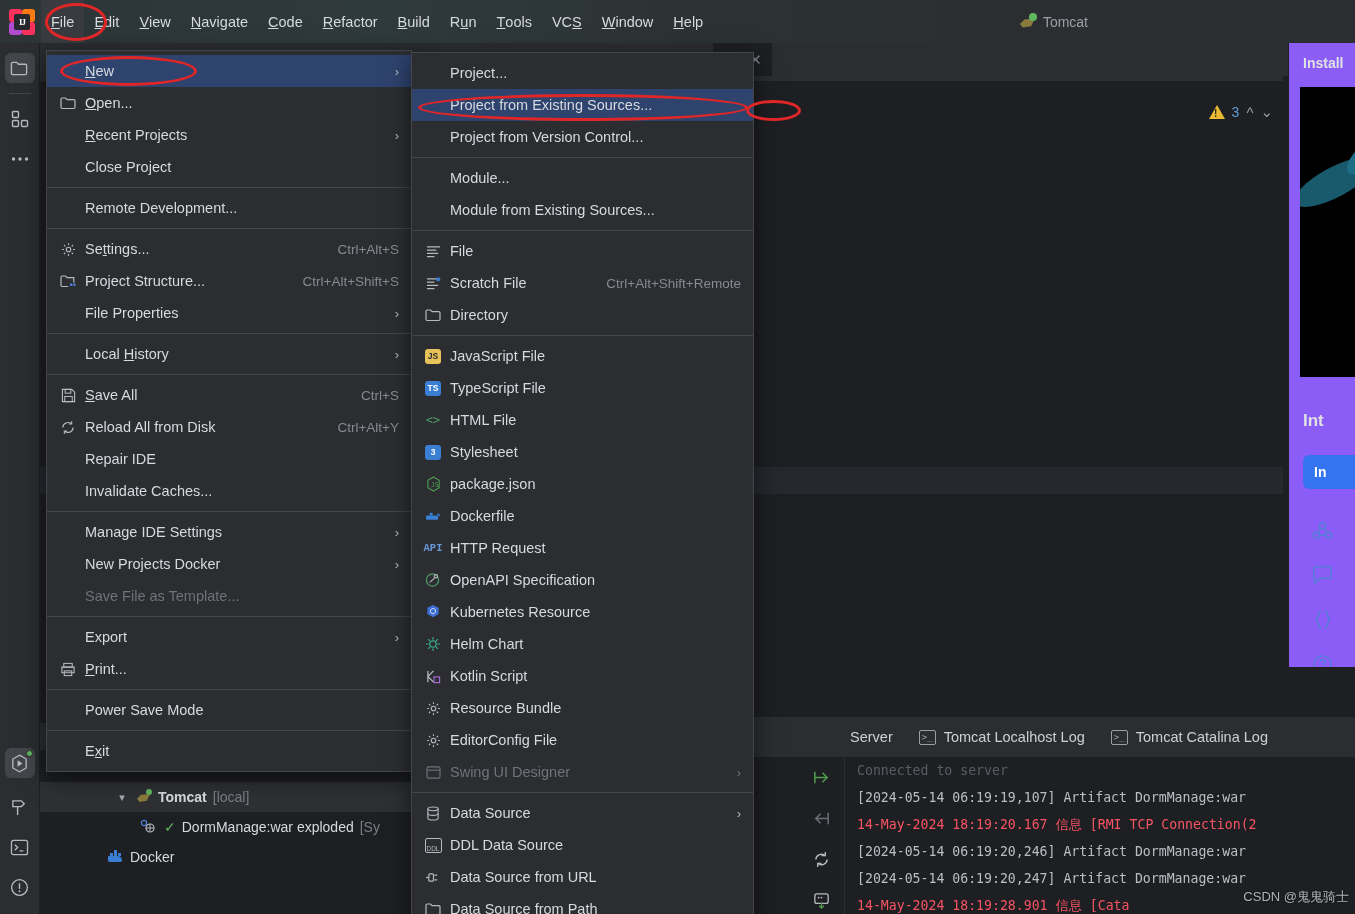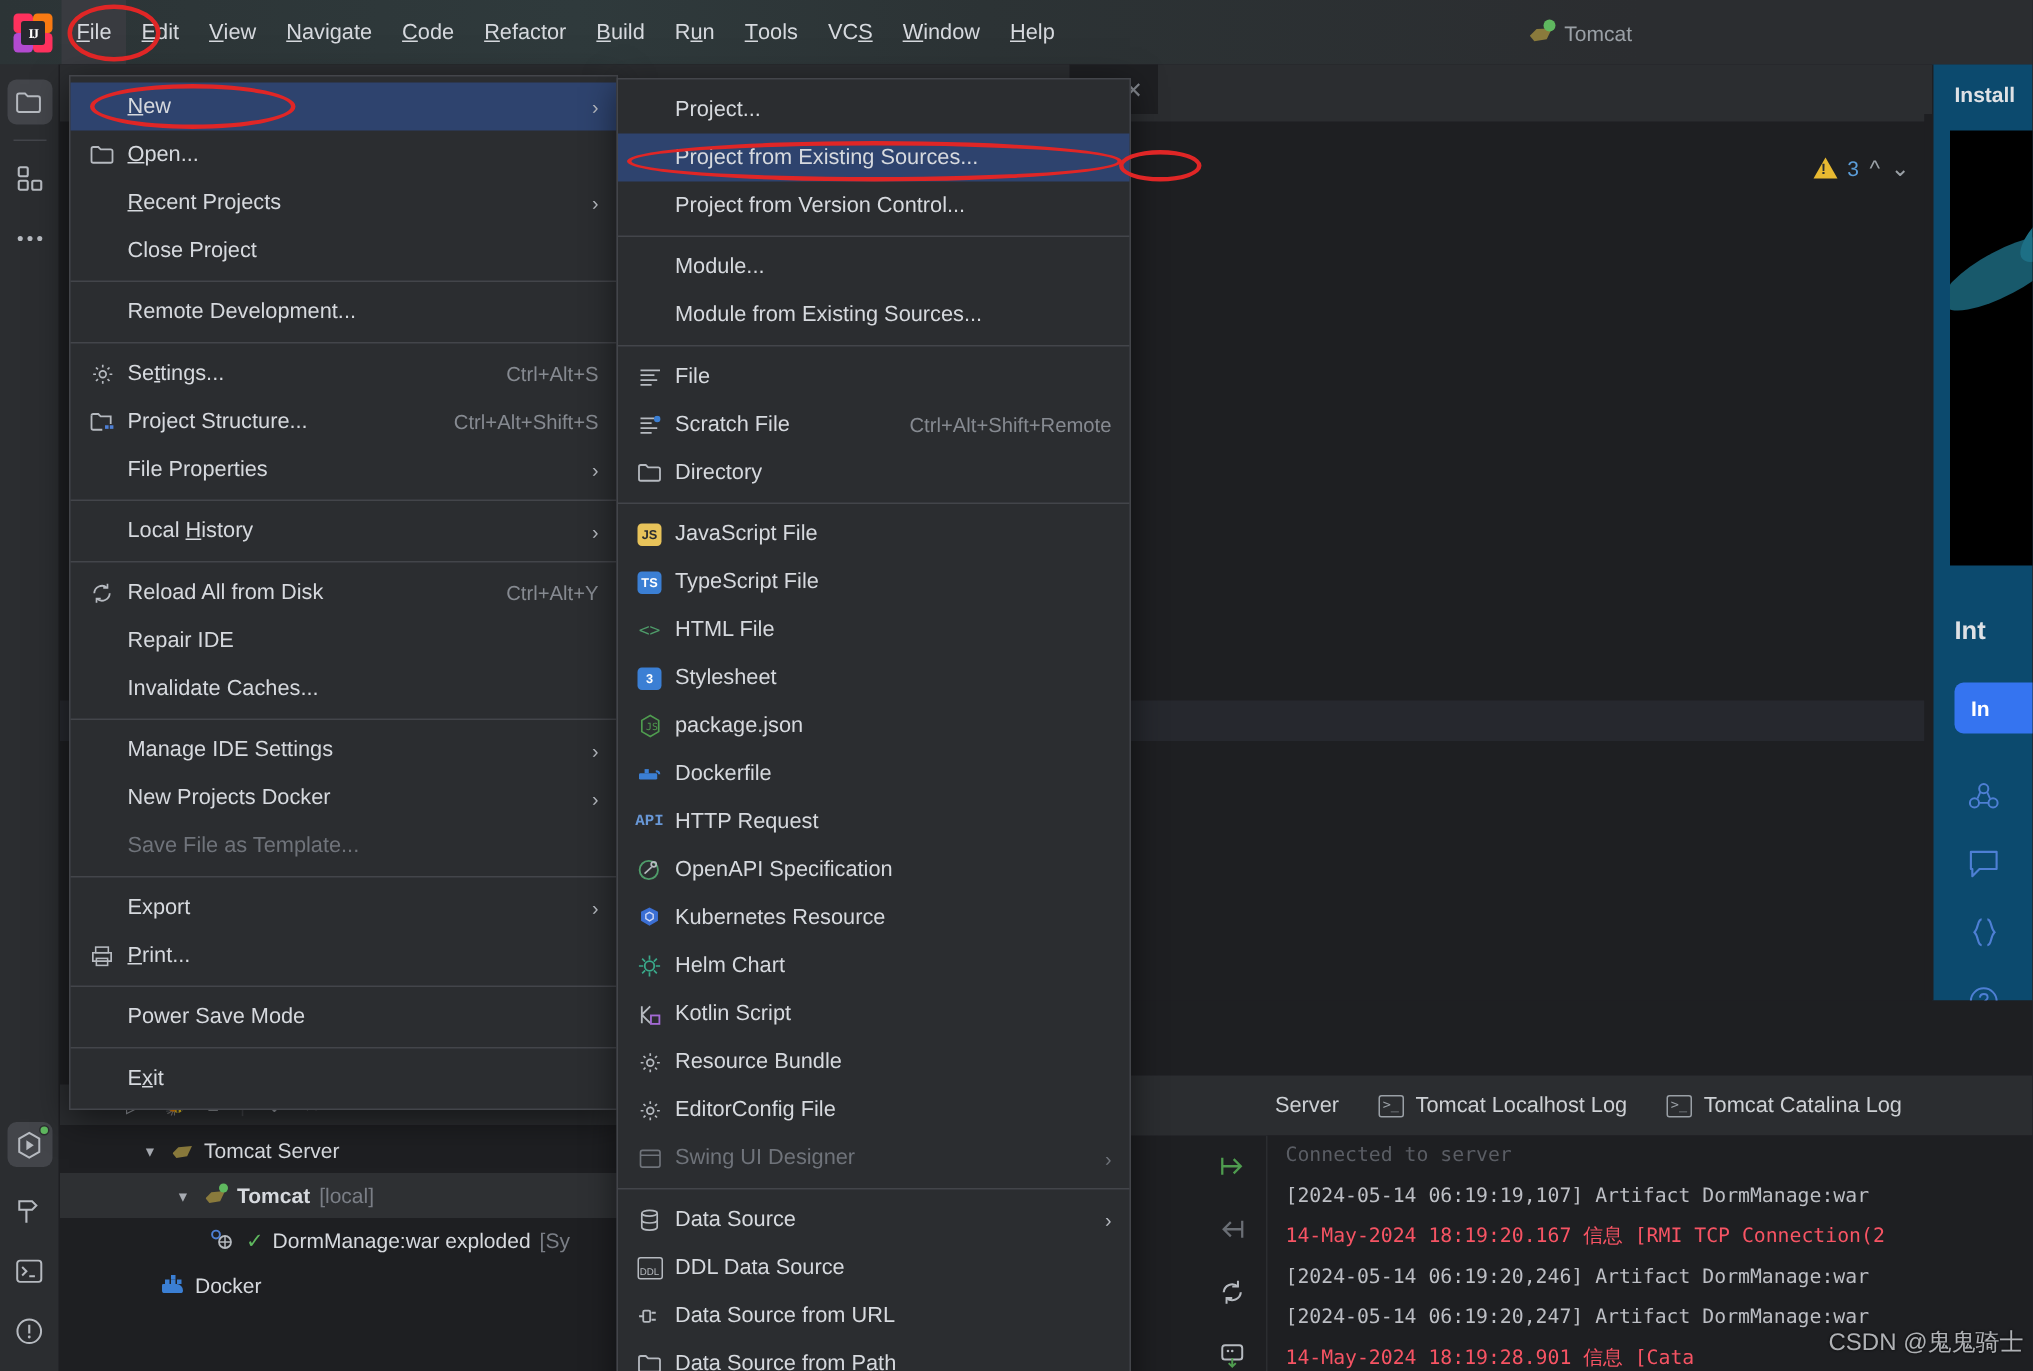--- a/index.html
+++ b/index.html
@@ -130,21 +130,21 @@
 
   
   .marker-col {
     position:absolute; left:1271px; top:33px; width:8px; height:600px;
   }
   .mk { position:absolute; width:8px; height:3px; }
 
   
   .rightpanel {
     position:absolute; left:1288px; top:43px; width:67px; height:624px;
-    background:#0c4a6e; border-left:1px solid #1e1f22;
+    background:#8b5cf6; border-left:1px solid #1e1f22;
   }
   .rp-title {
     font-size:14px; font-weight:bold; color:#dfe1e5;
     padding:12px 0 12px 14px; white-space:nowrap;
   }
   .rp-banner { position:absolute; left:11px; top:44px; width:56px; height:290px;
     background:#000; overflow:hidden; }
   .rp-banner .blob1 { position:absolute; left:-10px; top:80px; width:90px; height:30px;
     background:#18596b; border-radius:50%; transform:rotate(-28deg); }
   .rp-banner .blob2 { position:absolute; left:40px; top:50px; width:70px; height:26px;
@@ -217,21 +217,21 @@
     overflow:hidden; background:#1e1f22; border-left:1px solid #2b2d30;
   }
   .log-line {
     font-family:"DejaVu Sans Mono","Liberation Mono",monospace;
     font-size:13.2px; line-height:27px; white-space:pre; padding-left:12px;
     color:#bcbec4;
   }
   .log-line.err { color:#f75464; }
   .log-line.clip { color:#5a5d64; }
   .watermark {
-    position:absolute; right:6px; bottom:8px; font-size:16px; color:#cfd2d6;
+    position:absolute; right:6px; bottom:8px; font-size:13px; color:#cfd2d6;
     opacity:.82; font-family:"Liberation Sans",sans-serif; white-space:nowrap;
     text-shadow:0 0 2px #000;
   }
 
   
   .menu {
     position:absolute; background:#2b2d30; border:1px solid #43454a;
     box-shadow:0 6px 22px rgba(0,0,0,.55); z-index:40; padding:4px 0;
   }
   .menu#file-menu { left:46px; top:50px; width:366px; }
@@ -621,20 +621,31 @@
     </div>
     <div class="msep"></div>
     <div class="mrow">
       <span class="mi-ico"></span>
       <span class="mlabel">Local <u>H</u>istory</span>
       <span class="msub">›</span>
     </div>
     <div class="msep"></div>
     <div class="mrow">
       <span class="mi-ico">
+        <svg width="15" height="15" viewBox="0 0 16 16">
+            <path d="M1.5 1.5h10l3 3v10h-13z" fill="none" stroke="#b6bac0" stroke-width="1.2"></path>
+            <rect x="4.5" y="1.5" width="6" height="4" fill="none" stroke="#b6bac0" stroke-width="1.1"></rect>
+            <rect x="4" y="9" width="8" height="5.5" fill="none" stroke="#b6bac0" stroke-width="1.1"></rect>
+          </svg>
+      </span>
+      <span class="mlabel"><u>S</u>ave All</span>
+      <span class="mshort">Ctrl+S</span>
+    </div>
+    <div class="mrow">
+      <span class="mi-ico">
         <svg width="16" height="15" viewBox="0 0 17 16">
             <path d="M3 8a5.5 5.5 0 019-4M14 8a5.5 5.5 0 01-9 4" fill="none" stroke="#b6bac0" stroke-width="1.3"></path>
             <path d="M12.4 1.2v3h-3M4.6 14.8v-3h3" fill="none" stroke="#b6bac0" stroke-width="1.2"></path>
           </svg>
       </span>
       <span class="mlabel">Reload All from Disk</span>
       <span class="mshort">Ctrl+Alt+Y</span>
     </div>
     <div class="mrow">
       <span class="mi-ico"></span>

